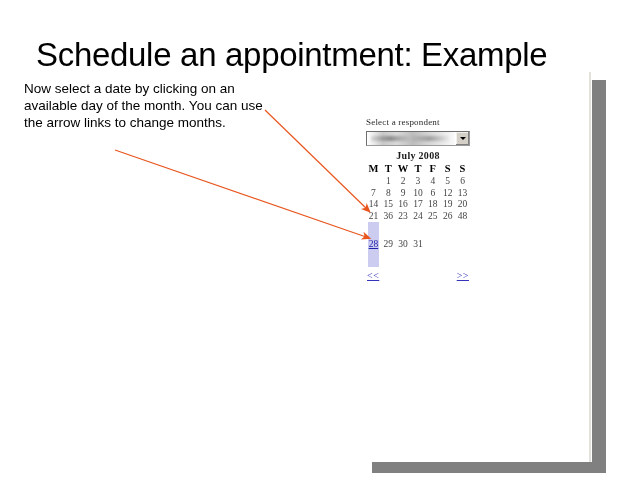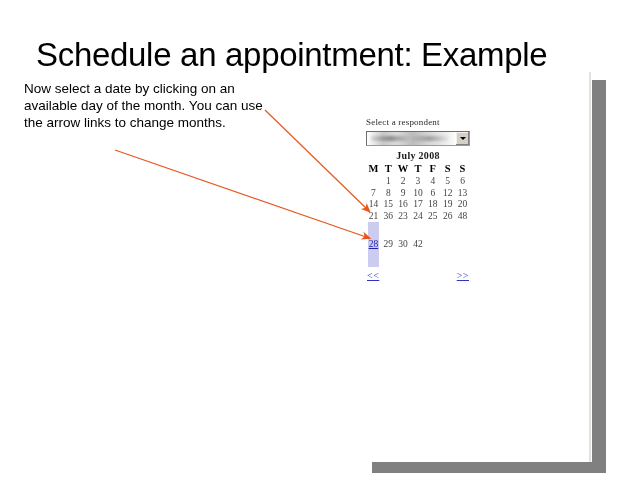--- a/index.html
+++ b/index.html
@@ -296,21 +296,21 @@
           <td>23</td>
           <td>24</td>
           <td>25</td>
           <td>26</td>
           <td>48</td>
         </tr>
         <tr>
           <td class="day-selected"><span class="day-link">28</span></td>
           <td>29</td>
           <td>30</td>
-          <td>42</td>
+          <td>31</td>
           <td></td>
           <td></td>
           <td></td>
         </tr>
       </tbody>
     </table>
 
     <div class="nav-row">
       <span class="nav-link nav-prev">&lt;&lt;</span>
       <span class="nav-link nav-next">&gt;&gt;</span>

